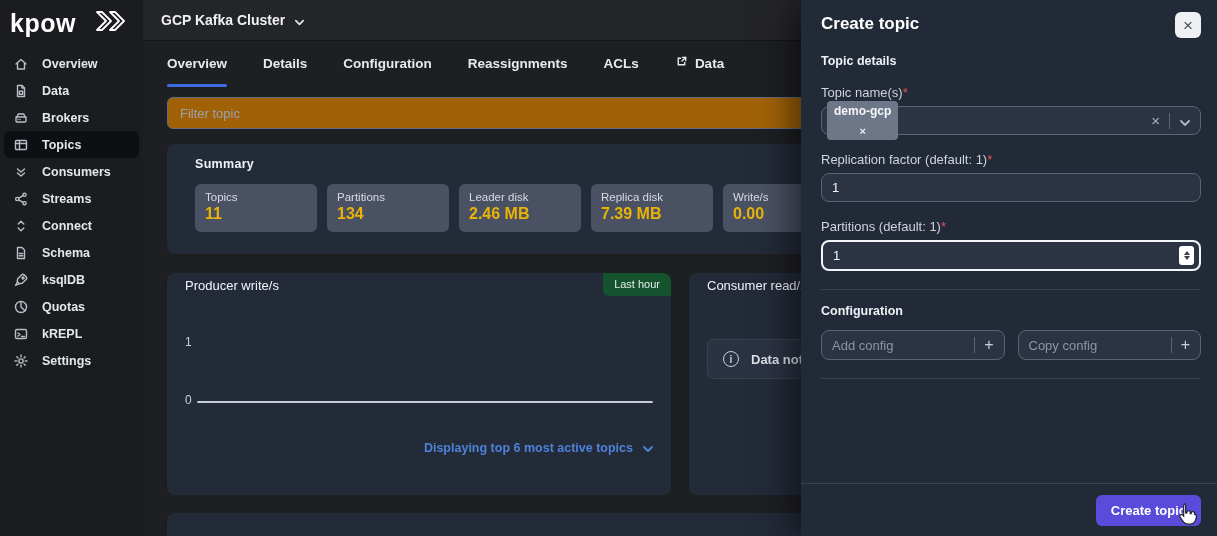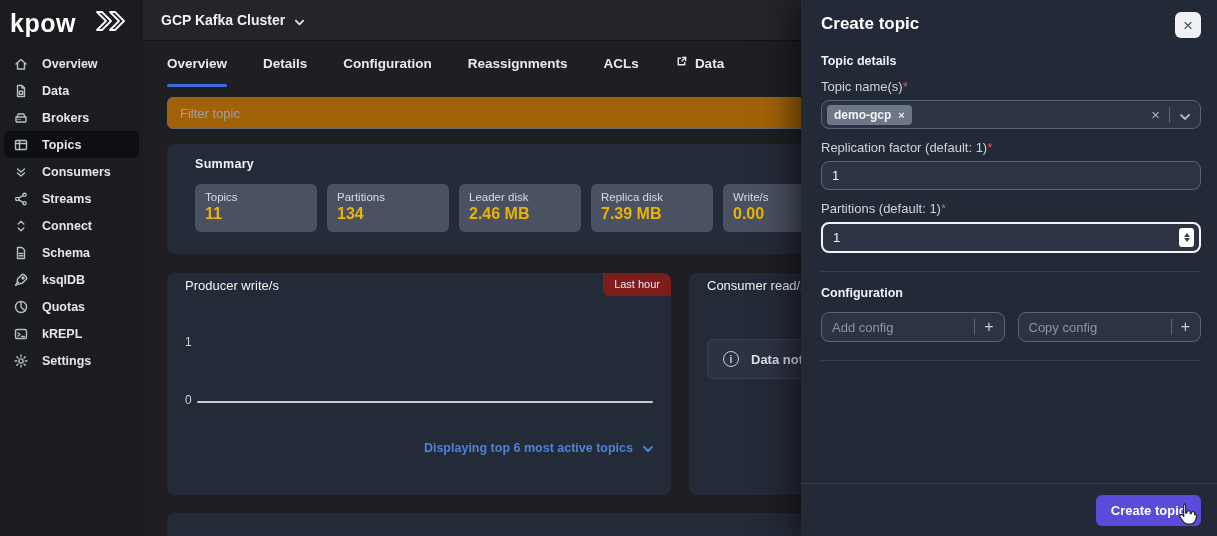--- a/index.html
+++ b/index.html
@@ -50,21 +50,21 @@
   .tile { width:122px; height:48px; background:#4a5162; border-radius:6px;
           padding:7px 10px; }
   .tile-label { color:#d7dbe2; font-size:11.5px; }
   .tile-value { color:#eab308; font-size:16px; font-weight:700; margin-top:2px; }
 
   .charts-row { margin-top:19px; display:grid; grid-template-columns:1fr 1fr;
                 gap:18px; height:222px; }
   .chart-card { position:relative; overflow:hidden; }
   .chart-title { position:absolute; left:18px; top:5px; color:#f2f4f7;
                  font-size:13px; font-weight:400; }
-  .time-badge { position:absolute; right:0; top:0; background:#7f1d1d; color:#e9ebf0;
+  .time-badge { position:absolute; right:0; top:0; background:#14532d; color:#e9ebf0;
                 font-size:11px; padding:5px 11px 6px; border-radius:0 8px 0 6px; }
   .ytick { position:absolute; left:18px; color:#cdd2da; font-size:12px; }
   .ytick-1 { top:62px; }
   .ytick-0 { top:120px; }
   .zero-line { position:absolute; left:30px; right:18px; top:128px; height:2px;
                background:#c7ccd5; border-radius:2px; }
   .chart-footer-link { position:absolute; right:18px; bottom:40px; display:flex;
         align-items:center; gap:9px; color:#4d82d8; font-size:12.5px; font-weight:600;
         cursor:pointer; }
   .chart-footer-link .chev svg { stroke:#4d82d8; }
@@ -82,27 +82,27 @@
   .drawer { position:absolute; right:0; top:0; width:416px; height:536px;
             background:#222937; z-index:10; box-shadow:-10px 0 30px rgba(0,0,0,.5); }
   .drawer-header { display:flex; justify-content:space-between; align-items:flex-start;
             padding:12px 16px 0 20px; }
   .drawer-title { color:#ffffff; font-size:17px; font-weight:700; padding-top:2px; }
   .close-btn { width:26px; height:26px; background:#eef0f3; border-radius:6px;
             display:flex; align-items:center; justify-content:center; cursor:pointer;
             color:#4a505b; font-size:17px; line-height:1; }
   .drawer-body { padding:0 16px 0 20px; }
   .d-section { margin-top:16px; color:#eef1f5; font-size:12.5px; font-weight:700; }
-  .field-label { margin-top:11px; margin-bottom:6px; color:#cfd4dd; font-size:13px; }
+  .field-label { margin-top:17px; margin-bottom:6px; color:#cfd4dd; font-size:13px; }
   .req { color:#e25555; }
   .d-box { background:#2c3444; border:1px solid #5a6477; border-radius:8px;
            height:29px; display:flex; align-items:center; }
   .topic-select { padding:0 10px 0 5px; gap:8px; }
   .chip { background:#6d7787; color:#f4f5f8; border-radius:4px; font-size:12px;
-          font-weight:600; padding:3px 7px; display:flex; align-items:center; gap:7px; }
+          font-weight:600; padding:3px 7px; display:flex; align-items:center; gap:7px;flex-direction:column; }
   .chip-x { cursor:pointer; font-size:11px; color:#e9ebf0; }
   .select-right { margin-left:auto; display:flex; align-items:center; gap:9px; }
   .clear-x { color:#aab1bd; font-size:15px; cursor:pointer; line-height:1; }
   .vdiv { width:1px; height:16px; background:#5a6477; }
   .d-input { width:100%; height:29px; background:#2c3444; border:1px solid #5a6477;
            border-radius:8px; color:#f2f4f7; font-size:13px; padding:0 10px;
            outline:none; font-family:"Liberation Sans",sans-serif; }
   .num-wrap { position:relative; }
   .num-wrap .d-input { border:2px solid #f4f6f9; height:31px; border-radius:8px; }
   .spinner { position:absolute; right:7px; top:6px; width:15px; height:19px;

